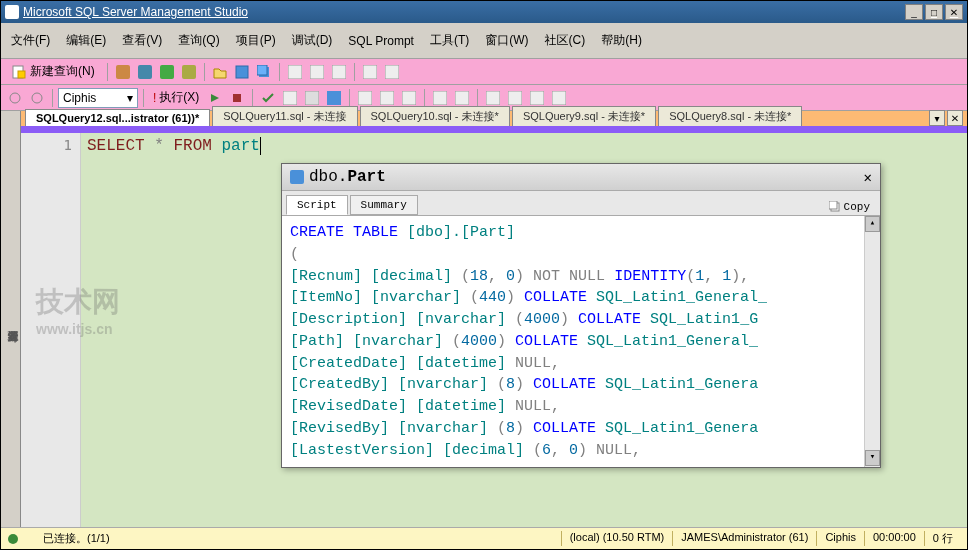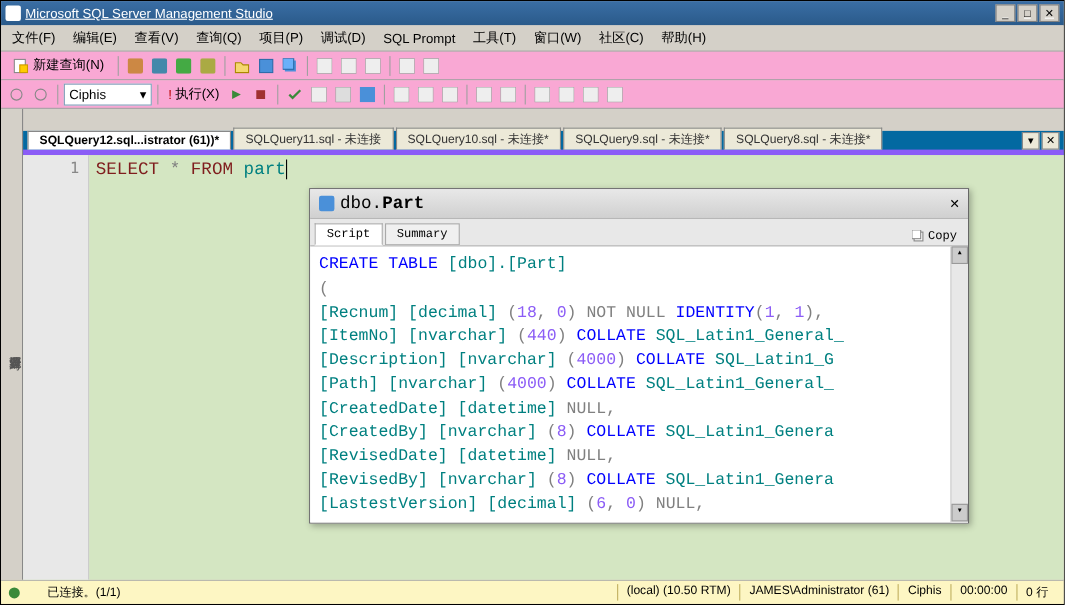--- a/index.html
+++ b/index.html
@@ -3,32 +3,32 @@
 <meta charset="utf-8">
 <style>
 * { box-sizing: border-box; margin: 0; padding: 0; }
 body { font-family: "Microsoft YaHei", Tahoma, sans-serif; font-size: 12px; background: #f0f0f0; width: 968px; height: 550px; overflow: hidden; position: relative; }
 .window { border: 1px solid #000; width: 968px; height: 550px; display: flex; flex-direction: column; background: #d4d0c8; }
 .titlebar { background: linear-gradient(to bottom, #3a6ea5 0%, #2a5a8a 100%); color: #fff; height: 22px; display: flex; align-items: center; padding: 0 4px; text-decoration: underline; }
 .titlebar .icon-sql { width: 14px; height: 14px; background: #fff; border-radius: 2px; margin-right: 4px; }
 .titlebar-title { flex: 1; font-size: 12px; }
 .winbtns { display: flex; gap: 2px; }
 .winbtns div { width: 18px; height: 16px; background: #d4d0c8; border: 1px solid #808080; display: flex; align-items: center; justify-content: center; font-size: 10px; color: #000; }
-.menubar { background: #d4d0c8; height: 24px; display: flex; align-items: center; padding: 0 4px; gap: 4px; border-bottom: 1px solid #a0a0a0; }
+.menubar { background: #d4d0c8; height: 36px; display: flex; align-items: center; padding: 0 4px; gap: 4px; border-bottom: 1px solid #a0a0a0; }
 .menubar span { padding: 2px 6px; cursor: default; }
 .toolbar { background: #f9a8d4; height: 26px; display: flex; align-items: center; padding: 0 4px; gap: 2px; border-bottom: 1px solid #a0a0a0; }
 .tb-btn { width: 20px; height: 20px; border: 1px solid transparent; display: flex; align-items: center; justify-content: center; }
 .tb-sep { width: 1px; height: 18px; background: #a0a0a0; margin: 0 3px; }
 .newquery { display: flex; align-items: center; gap: 4px; padding: 2px 6px; border: 1px solid transparent; }
 .dropdown { background: #fff; border: 1px solid #7f9db9; height: 20px; padding: 0 4px; display: flex; align-items: center; min-width: 80px; }
 .execute { display: flex; align-items: center; gap: 3px; padding: 1px 4px; }
 .content { flex: 1; display: flex; position: relative; background: #d4d0c8; }
 .sidebar-left { width: 20px; background: #d4d0c8; border-right: 1px solid #888; writing-mode: vertical-rl; text-align: center; font-size: 11px; color: #555; padding-top: 6px; }
 .main { flex: 1; display: flex; flex-direction: column; }
-.tabstrip { height: 22px; background: #0369a1; display: flex; align-items: flex-end; padding: 0 4px; gap: 2px; border-bottom: 5px solid #8b5cf6; margin-top: 20px; }
+.tabstrip { height: 22px; background: #fdba74; display: flex; align-items: flex-end; padding: 0 4px; gap: 2px; border-bottom: 7px solid #8b5cf6; }
 .tab { background: #ece9d8; border: 1px solid #888; border-bottom: none; padding: 2px 10px; font-size: 11px; color: #333; }
 .tab.active { background: #fff; font-weight: bold; color: #000; }
 .tab-close { margin-left: auto; display: flex; gap: 2px; }
 .tab-close div { width: 16px; height: 16px; border: 1px solid #888; display: flex; align-items: center; justify-content: center; font-size: 10px; background:#ece9d8;}
 .editor { flex: 1; background: #d4e6c2; display: flex; position: relative; }
 .gutter { width: 60px; background: #e8e8e8; border-right: 1px solid #ccc; text-align: right; padding: 4px 8px 0 0; font-family: Consolas, monospace; font-size: 14px; color: #888; }
 .code { flex: 1; padding: 4px 6px; font-family: Consolas, "Courier New", monospace; font-size: 16px; position: relative; }
 .kw { color: #7f1d1d; }
 .ident { color: #008080; }
 .op { color: #808080; }
@@ -39,21 +39,21 @@
 .popup-tabs { display: flex; background: #e8e8e8; padding: 4px 4px 0 4px; align-items: flex-end; }
 .ptab { padding: 3px 10px; border: 1px solid #aaa; background: #f0f0f0; font-size: 11px; margin-right: 2px; }
 .ptab.active { background: #fff; border-bottom: 1px solid #fff; }
 .copy-link { margin-left: auto; padding: 2px 6px; font-size: 11px; display: flex; align-items: flex-start; gap: 3px; }
 .popup-body { background: #fff; border-top: 1px solid #aaa; display: flex; }
 .popup-code { flex: 1; padding: 6px 8px; font-family: Consolas, "Courier New", monospace; font-size: 15px; line-height: 1.45; white-space: pre; overflow: hidden; }
 .popup-scroll { width: 16px; background: #e8e8e8; border-left: 1px solid #ccc; }
 .gray { color: #808080; }
 .blue { color: #0000ff; }
 .teal { color: #008080; }
-.black { color: #8b5cf6; }
+.black { color: #0369a1; }
 .statusbar-top { height: 22px; background: #fdf6c3; border-top: 1px solid #aaa; display: flex; align-items: center; padding: 0 6px; gap: 24px; font-size: 11px; }
 .status-cells { margin-left: auto; display: flex; }
 .status-cells span { border-left: 1px solid #c0b060; padding: 0 8px; }
 .statusbar-bot { height: 22px; background: #d4d0c8; border-top: 1px solid #fff; display: flex; align-items: center; padding: 0 6px; font-size: 11px; }
 .status-right { margin-left: auto; display: flex; gap: 20px; }
 .status-right span { padding: 0 10px; }
 .watermark { position: absolute; top: 150px; left: 15px; opacity: 0.3; font-size: 28px; color: #666; pointer-events: none; font-family: Arial; font-weight: bold; z-index: 0; }
 .watermark small { font-size: 14px; display: block; }
 svg { display: block; }
 </style>
@@ -305,20 +305,23 @@
             <div class="popup-body">
               <div class="popup-code" id="popup-code"><div><span class="blue">CREATE TABLE</span><span class="teal"> [dbo].[Part]</span></div><div><span class="gray">(</span></div><div><span class="teal">[Recnum] [decimal] </span><span class="gray">(</span><span class="black">18</span><span class="gray">, </span><span class="black">0</span><span class="gray">) NOT NULL </span><span class="blue">IDENTITY</span><span class="gray">(</span><span class="black">1</span><span class="gray">, </span><span class="black">1</span><span class="gray">),</span></div><div><span class="teal">[ItemNo] [nvarchar] </span><span class="gray">(</span><span class="black">440</span><span class="gray">) </span><span class="blue">COLLATE</span><span class="teal"> SQL_Latin1_General_</span></div><div><span class="teal">[Description] [nvarchar] </span><span class="gray">(</span><span class="black">4000</span><span class="gray">) </span><span class="blue">COLLATE</span><span class="teal"> SQL_Latin1_G</span></div><div><span class="teal">[Path] [nvarchar] </span><span class="gray">(</span><span class="black">4000</span><span class="gray">) </span><span class="blue">COLLATE</span><span class="teal"> SQL_Latin1_General_</span></div><div><span class="teal">[CreatedDate] [datetime] </span><span class="gray">NULL,</span></div><div><span class="teal">[CreatedBy] [nvarchar] </span><span class="gray">(</span><span class="black">8</span><span class="gray">) </span><span class="blue">COLLATE</span><span class="teal"> SQL_Latin1_Genera</span></div><div><span class="teal">[RevisedDate] [datetime] </span><span class="gray">NULL,</span></div><div><span class="teal">[RevisedBy] [nvarchar] </span><span class="gray">(</span><span class="black">8</span><span class="gray">) </span><span class="blue">COLLATE</span><span class="teal"> SQL_Latin1_Genera</span></div><div><span class="teal">[LastestVersion] [decimal] </span><span class="gray">(</span><span class="black">6</span><span class="gray">, </span><span class="black">0</span><span class="gray">) NULL,</span></div></div>
               <div class="popup-scroll">
                 <div style="height:16px;background:#ccc;border:1px solid #999;text-align:center;font-size:9px">▴</div>
                 <div style="height:218px"></div>
                 <div style="height:16px;background:#ccc;border:1px solid #999;text-align:center;font-size:9px">▾</div>
               </div>
             </div>
           </div>
         </div>
+        <div class="watermark">
+          <span>技术网</span><small>www.itjs.cn</small>
+        </div>
       </div>
     </div>
   </div>
 
   <div class="statusbar-top">
     <svg width="12" height="12">
         <circle cx="6" cy="6" r="5" fill="#3a8a3a"></circle>
       </svg>
     <span>已连接。(1/1)</span>
     <div class="status-cells">

